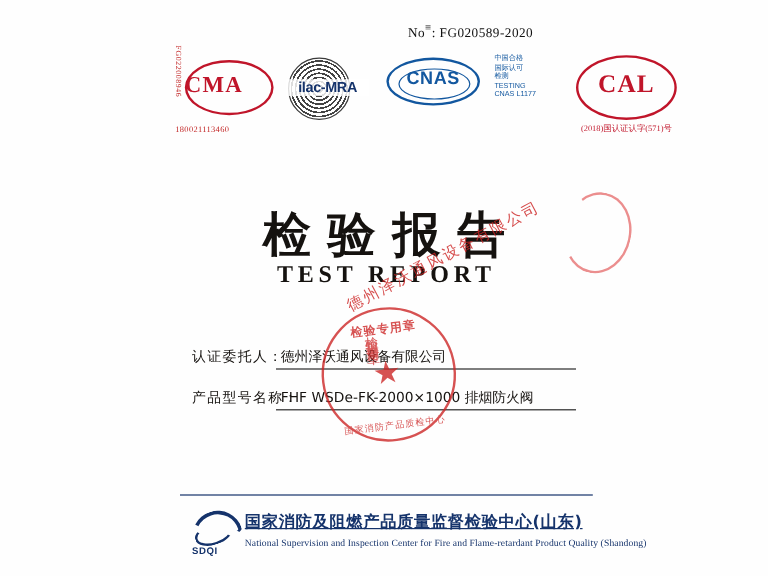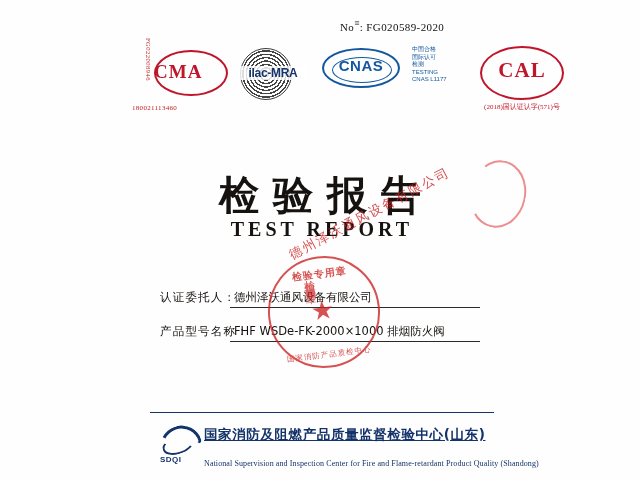--- a/index.html
+++ b/index.html
@@ -58,21 +58,21 @@
     width: 10px;
     font-size: 6.5px;
     color: #c02020;
     writing-mode: vertical-rl;
     text-orientation: mixed;
     letter-spacing: 0.5px;
     line-height: 8px;
   }
   .undercode {
     position: absolute;
-    left: 132px;
+    left: 146px;
     top: 104px;
     font-size: 7px;
     color: #c02020;
     letter-spacing: 0.3px;
   }
 
   
   .logo-cma { left: 14px; width: 76px; }
   .cma-oval {
     position: absolute;
@@ -411,21 +411,20 @@
   }
   .footer-en {
     position: absolute;
     left: 54px;
     top: 26px;
     font-family: "Liberation Serif", serif;
     font-size: 8px;
     color: #15336b;
     letter-spacing: 0.1px;
     white-space: nowrap;
-    margin-top: 11px;
   }
 </style>
 </head>
 <body>
 
 <div class="page">
 
   <div class="report-no">
     <span>No</span><span class="sup">≡</span>:
     <span>FG020589-2020</span>

